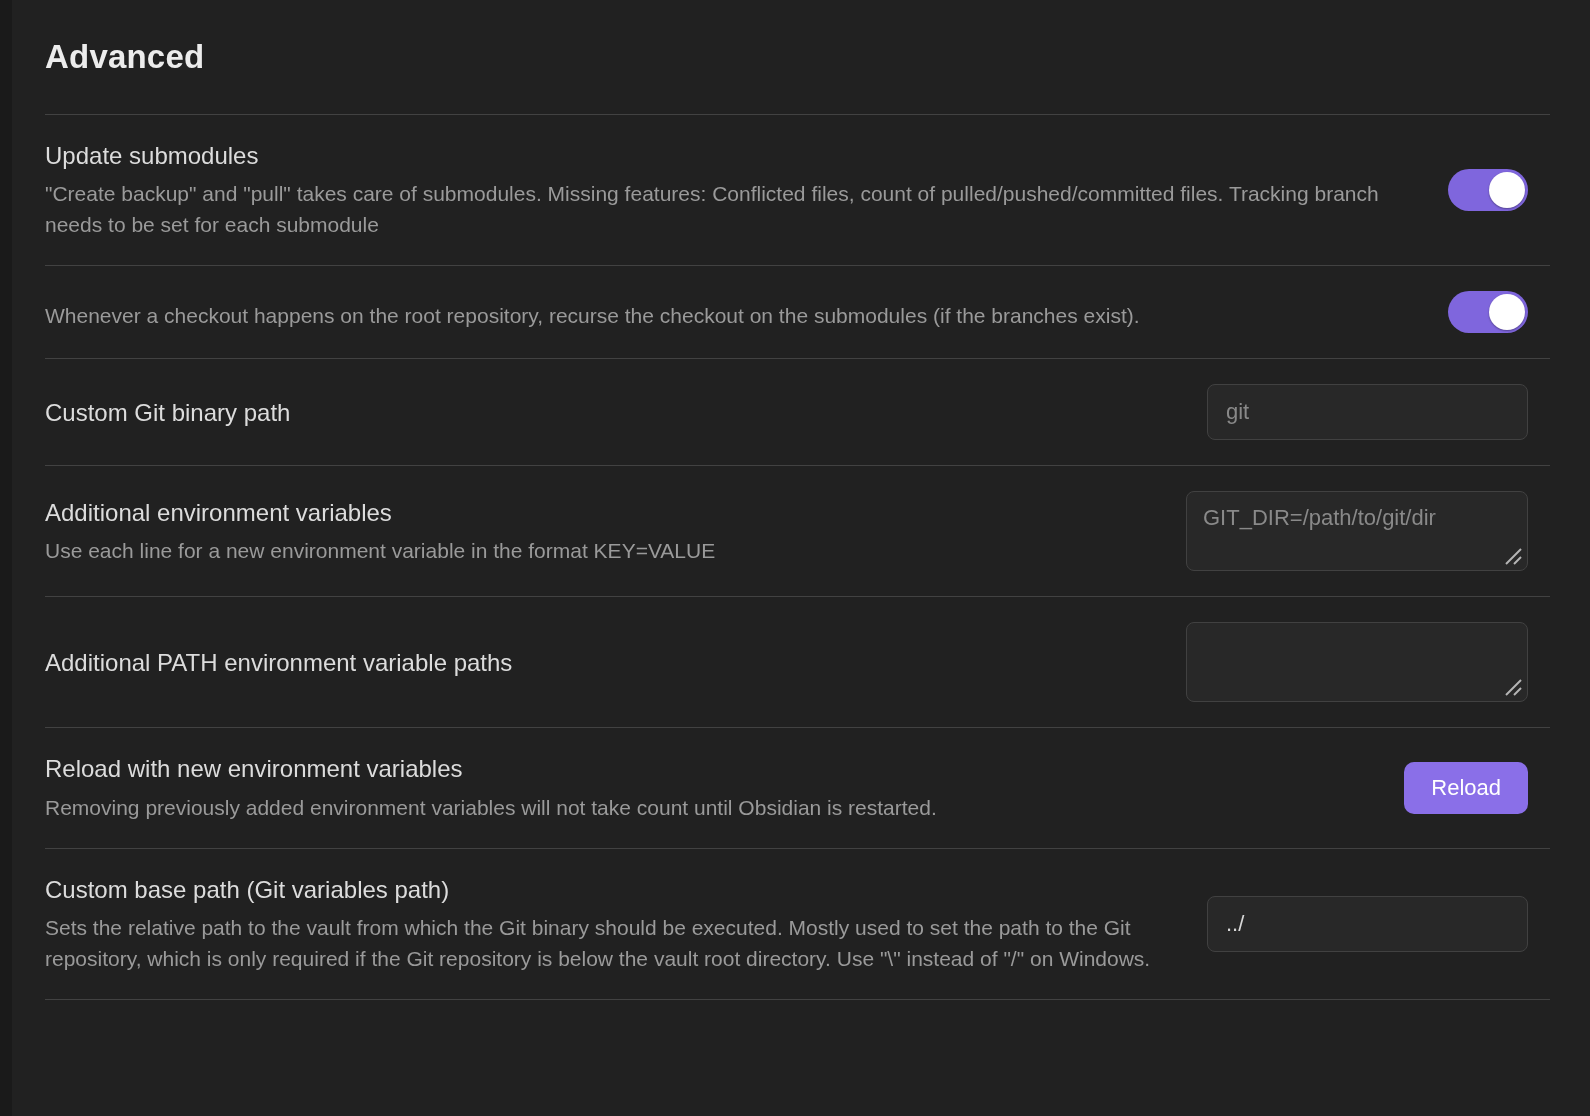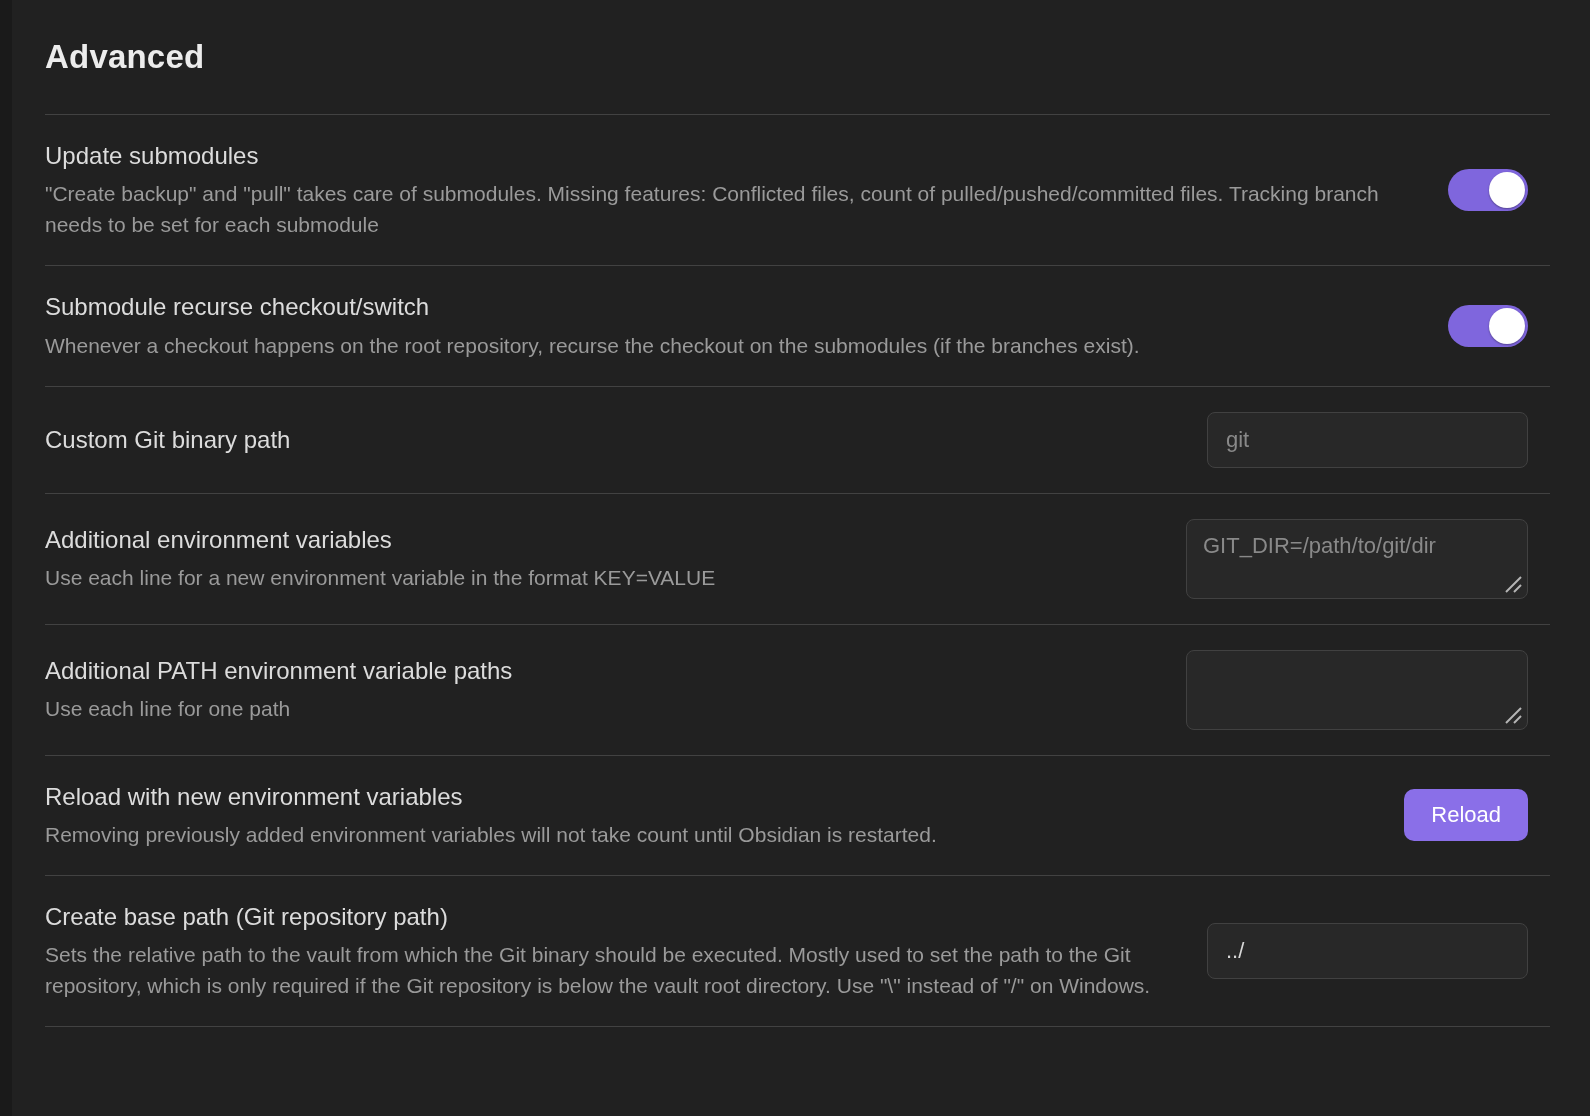--- a/index.html
+++ b/index.html
@@ -142,21 +142,20 @@
       </div>
       <div class="setting-item-control">
         <div class="toggle on">
           <div class="knob"></div>
         </div>
       </div>
     </div>
 
     <div class="setting-item">
       <div class="setting-item-info">
-        <div class="setting-item-name">Submodule recurse checkout/switch</div>
         <div class="setting-item-description">Whenever a checkout happens on the root repository, recurse the checkout on the submodules (if the branches exist).</div>
       </div>
       <div class="setting-item-control">
         <div class="toggle on">
           <div class="knob"></div>
         </div>
       </div>
     </div>
 
     <div class="setting-item">
@@ -181,21 +180,20 @@
             <path d="M16 1 L1 16" stroke="#b5b5b5" stroke-width="2" fill="none"></path>
             <path d="M16 9 L9 16" stroke="#b5b5b5" stroke-width="2" fill="none"></path>
           </svg>
         </div>
       </div>
     </div>
 
     <div class="setting-item">
       <div class="setting-item-info">
         <div class="setting-item-name">Additional PATH environment variable paths</div>
-        <div class="setting-item-description">Use each line for one path</div>
       </div>
       <div class="setting-item-control">
         <div class="textarea-wrap">
           <textarea class="textarea" placeholder="" style=""></textarea>
           <svg class="resize-handle" viewBox="0 0 17 17">
             <path d="M16 1 L1 16" stroke="#b5b5b5" stroke-width="2" fill="none"></path>
             <path d="M16 9 L9 16" stroke="#b5b5b5" stroke-width="2" fill="none"></path>
           </svg>
         </div>
       </div>
@@ -206,21 +204,21 @@
         <div class="setting-item-name">Reload with new environment variables</div>
         <div class="setting-item-description">Removing previously added environment variables will not take count until Obsidian is restarted.</div>
       </div>
       <div class="setting-item-control">
         <button class="accent-button">Reload</button>
       </div>
     </div>
 
     <div class="setting-item">
       <div class="setting-item-info">
-        <div class="setting-item-name">Create base path (Git repository path)</div>
+        <div class="setting-item-name">Custom base path (Git variables path)</div>
         <div class="setting-item-description">Sets the relative path to the vault from which the Git binary should be executed. Mostly used to set the path to the Git repository, which is only required if the Git repository is below the vault root directory. Use "\" instead of "/" on Windows.</div>
       </div>
       <div class="setting-item-control">
         <input type="text" class="text-input" value="../" style="">
       </div>
     </div>
 
   </div>
 </div>
 

